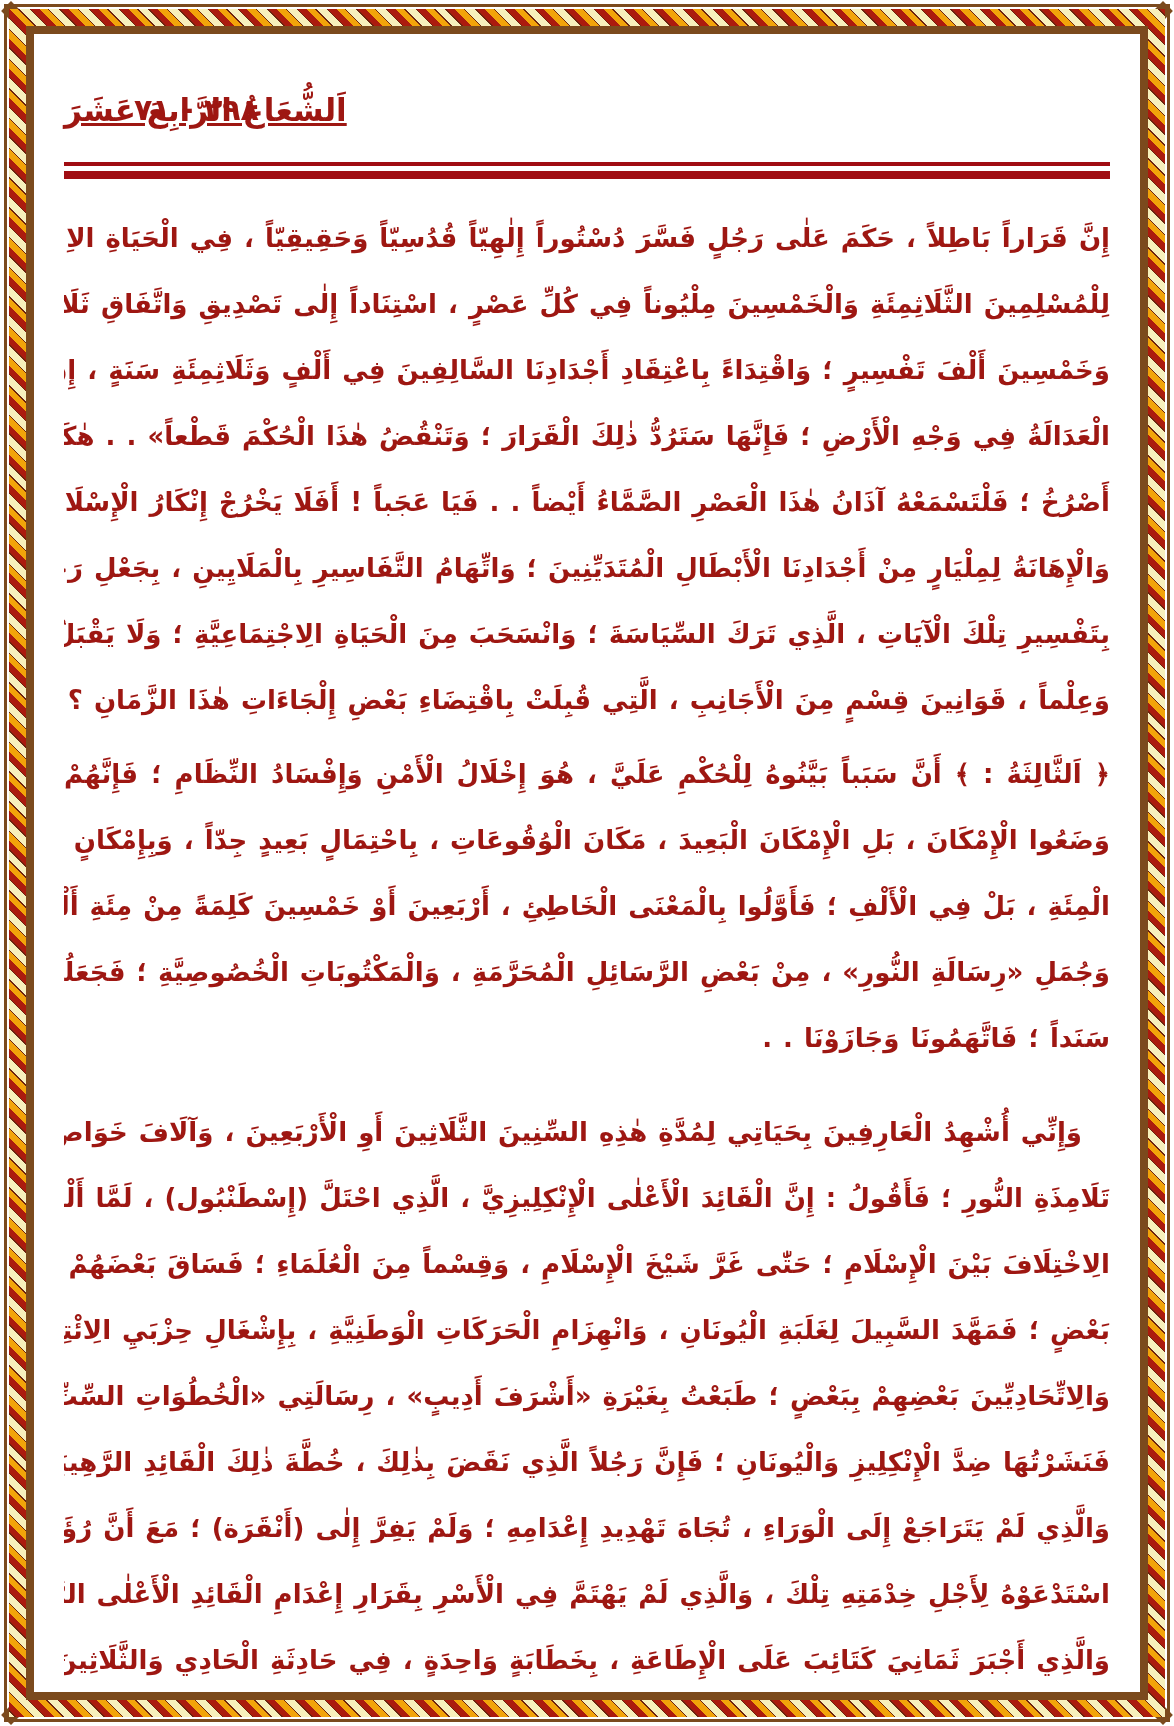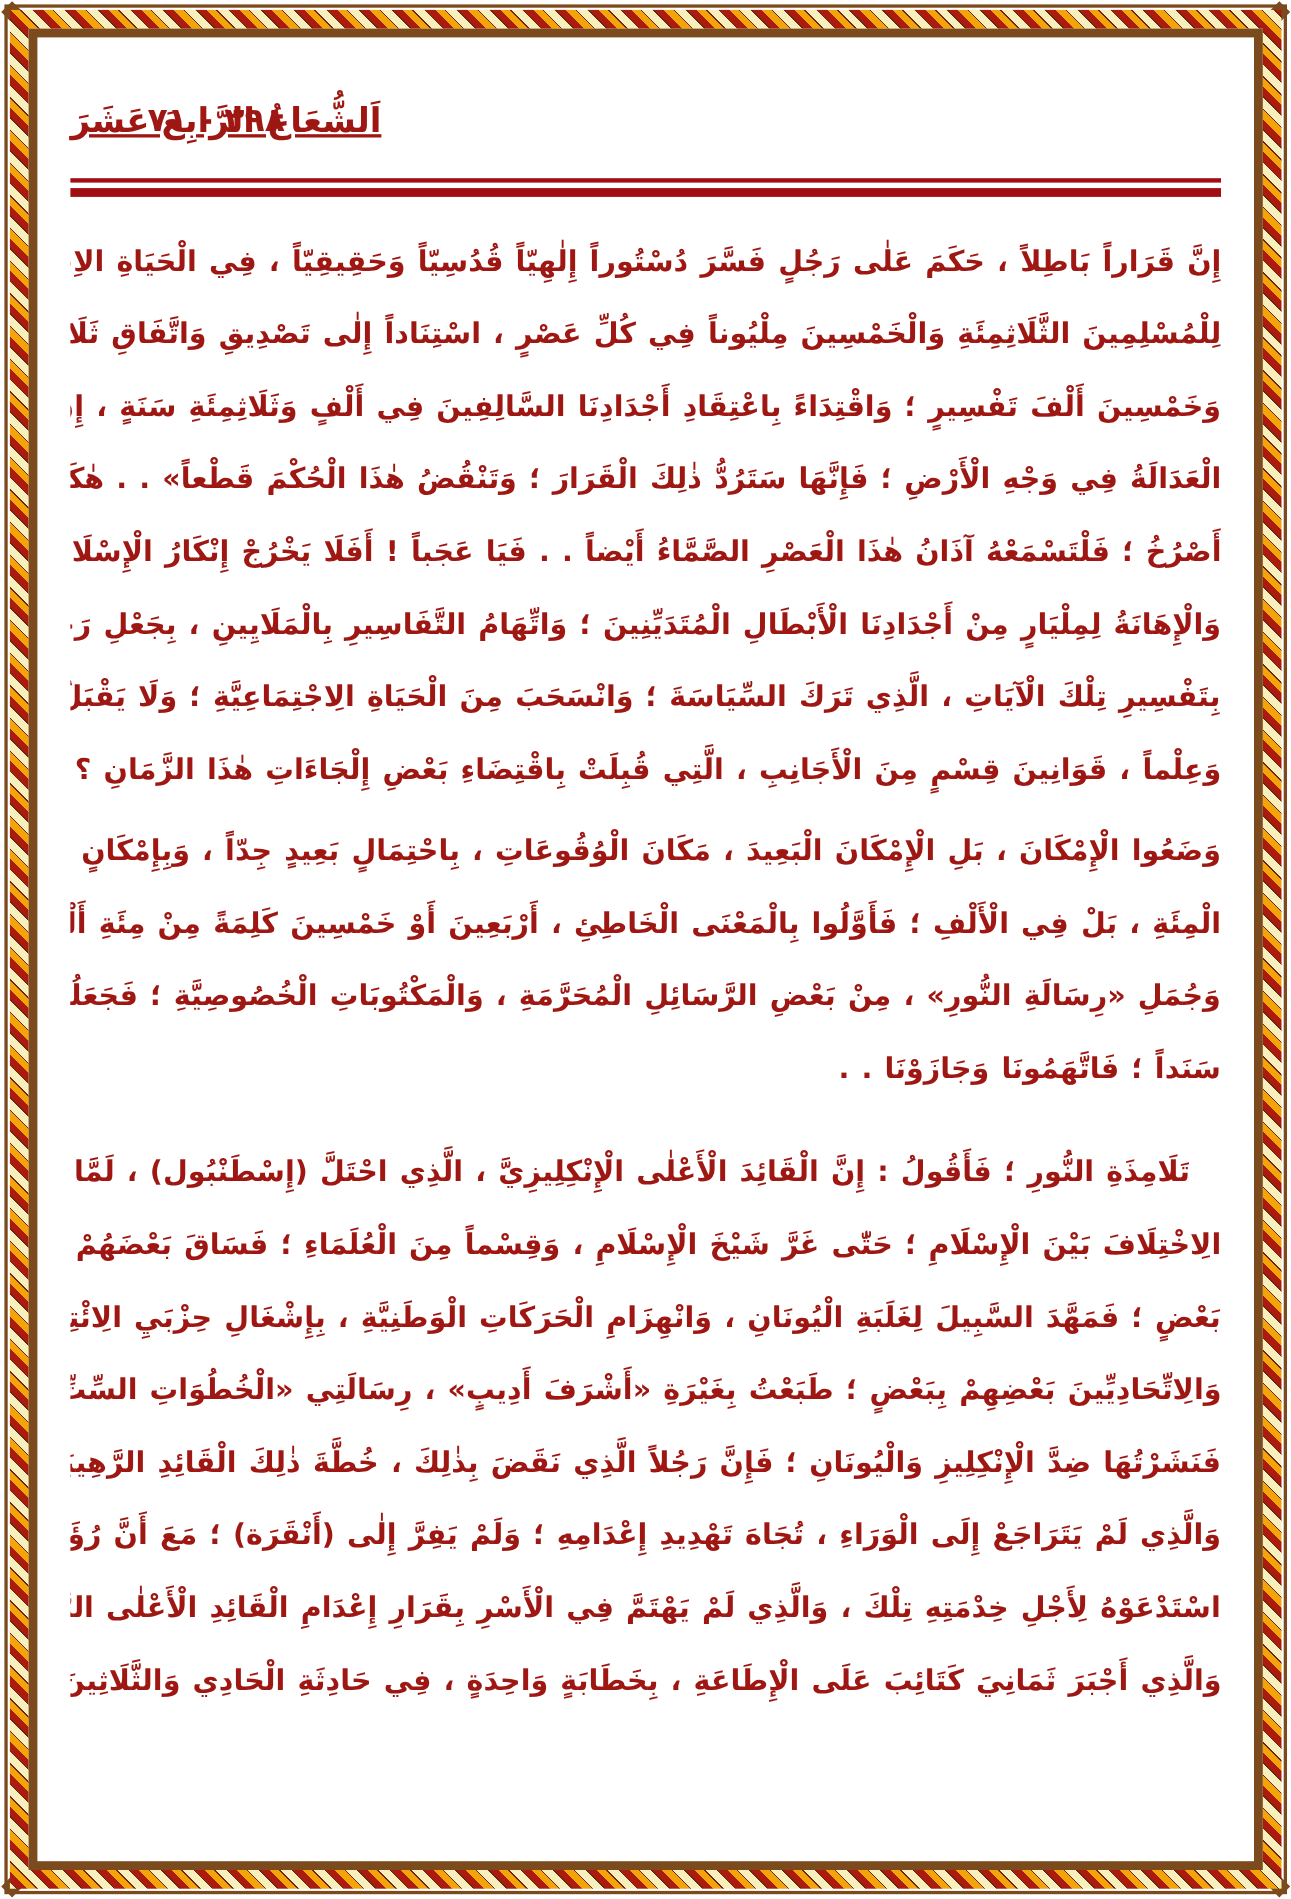--- a/index.html
+++ b/index.html
@@ -106,26 +106,28 @@
         <div class="line">إِنَّ قَرَاراً بَاطِلاً ، حَكَمَ عَلٰى رَجُلٍ فَسَّرَ دُسْتُوراً إِلٰهِيّاً قُدُسِيّاً وَحَقِيقِيّاً ، فِي الْحَيَاةِ الاِجْتِمَاعِيَّةِ</div>
         <div class="line">لِلْمُسْلِمِينَ الثَّلَاثِمِئَةِ وَالْخَمْسِينَ مِلْيُوناً فِي كُلِّ عَصْرٍ ، اسْتِنَاداً إِلٰى تَصْدِيقِ وَاتَّفَاقِ ثَلَاثِمِئَةِ</div>
         <div class="line">وَخَمْسِينَ أَلْفَ تَفْسِيرٍ ؛ وَاقْتِدَاءً بِاعْتِقَادِ أَجْدَادِنَا السَّالِفِينَ فِي أَلْفٍ وَثَلَاثِمِئَةِ سَنَةٍ ، إِنْ وُجِدَتِ</div>
         <div class="line">الْعَدَالَةُ فِي وَجْهِ الْأَرْضِ ؛ فَإِنَّهَا سَتَرُدُّ ذٰلِكَ الْقَرَارَ ؛ وَتَنْقُضُ هٰذَا الْحُكْمَ قَطْعاً» . . هٰكَذَا</div>
         <div class="line">أَصْرُخُ ؛ فَلْتَسْمَعْهُ آذَانُ هٰذَا الْعَصْرِ الصَّمَّاءُ أَيْضاً . . فَيَا عَجَباً ! أَفَلَا يَخْرُجْ إِنْكَارُ الْإِسْلَامِ ،</div>
         <div class="line">وَالْإِهَانَةُ لِمِلْيَارٍ مِنْ أَجْدَادِنَا الْأَبْطَالِ الْمُتَدَيِّنِينَ ؛ وَاتِّهَامُ التَّفَاسِيرِ بِالْمَلَايِينِ ، بِجَعْلِ رَجُلٍ مُجْرِماً</div>
         <div class="line">بِتَفْسِيرِ تِلْكَ الْآيَاتِ ، الَّذِي تَرَكَ السِّيَاسَةَ ؛ وَانْسَحَبَ مِنَ الْحَيَاةِ الِاجْتِمَاعِيَّةِ ؛ وَلَا يَقْبَلُ فِكْراً</div>
         <div class="line last">وَعِلْماً ، قَوَانِينَ قِسْمٍ مِنَ الْأَجَانِبِ ، الَّتِي قُبِلَتْ بِاقْتِضَاءِ بَعْضِ إِلْجَاءَاتِ هٰذَا الزَّمَانِ ؟ .</div>
       </div>
       <div class="para">
+        <div class="line">﴿ اَلثَّالِثَةُ : ﴾ أَنَّ سَبَباً بَيَّنُوهُ لِلْحُكْمِ عَلَيَّ ، هُوَ إِخْلَالُ الْأَمْنِ وَإِفْسَادُ النِّظَامِ ؛ فَإِنَّهُمْ</div>
         <div class="line">وَضَعُوا الْإِمْكَانَ ، بَلِ الْإِمْكَانَ الْبَعِيدَ ، مَكَانَ الْوُقُوعَاتِ ، بِاحْتِمَالٍ بَعِيدٍ جِدّاً ، وَبِإِمْكَانٍ فِي</div>
         <div class="line">الْمِئَةِ ، بَلْ فِي الْأَلْفِ ؛ فَأَوَّلُوا بِالْمَعْنَى الْخَاطِئِ ، أَرْبَعِينَ أَوْ خَمْسِينَ كَلِمَةً مِنْ مِئَةِ أَلْفِ كَلِمَاتِ</div>
         <div class="line">وَجُمَلِ «رِسَالَةِ النُّورِ» ، مِنْ بَعْضِ الرَّسَائِلِ الْمُحَرَّمَةِ ، وَالْمَكْتُوبَاتِ الْخُصُوصِيَّةِ ؛ فَجَعَلُوهَا</div>
         <div class="line last">سَنَداً ؛ فَاتَّهَمُونَا وَجَازَوْنَا . .</div>
       </div>
       <div class="para">
+        <div class="line">وَإِنِّي أُشْهِدُ الْعَارِفِينَ بِحَيَاتِي لِمُدَّةِ هٰذِهِ السِّنِينَ الثَّلَاثِينَ أَوِ الْأَرْبَعِينَ ، وَآلَافَ خَوَاصِّ</div>
         <div class="line">تَلَامِذَةِ النُّورِ ؛ فَأَقُولُ : إِنَّ الْقَائِدَ الْأَعْلٰى الْإِنْكِلِيزِيَّ ، الَّذِي احْتَلَّ (إِسْطَنْبُول) ، لَمَّا أَلْقَى</div>
         <div class="line">الِاخْتِلَافَ بَيْنَ الْإِسْلَامِ ؛ حَتّٰى غَرَّ شَيْخَ الْإِسْلَامِ ، وَقِسْماً مِنَ الْعُلَمَاءِ ؛ فَسَاقَ بَعْضَهُمْ ضِدَّ</div>
         <div class="line">بَعْضٍ ؛ فَمَهَّدَ السَّبِيلَ لِغَلَبَةِ الْيُونَانِ ، وَانْهِزَامِ الْحَرَكَاتِ الْوَطَنِيَّةِ ، بِإِشْغَالِ حِزْبَيِ الِائْتِلَافِيِّينَ</div>
         <div class="line">وَالِاتِّحَادِيِّينَ بَعْضِهِمْ بِبَعْضٍ ؛ طَبَعْتُ بِغَيْرَةِ «أَشْرَفَ أَدِيبٍ» ، رِسَالَتِي «الْخُطُوَاتِ السِّتِّ» ،</div>
         <div class="line">فَنَشَرْتُهَا ضِدَّ الْإِنْكِلِيزِ وَالْيُونَانِ ؛ فَإِنَّ رَجُلاً الَّذِي نَقَضَ بِذٰلِكَ ، خُطَّةَ ذٰلِكَ الْقَائِدِ الرَّهِيبَةَ ؛</div>
         <div class="line">وَالَّذِي لَمْ يَتَرَاجَعْ إِلَى الْوَرَاءِ ، تُجَاهَ تَهْدِيدِ إِعْدَامِهِ ؛ وَلَمْ يَفِرَّ إِلٰى (أَنْقَرَة) ؛ مَعَ أَنَّ رُؤَسَاءَ (أَنْقَرَة)</div>
         <div class="line">اسْتَدْعَوْهُ لِأَجْلِ خِدْمَتِهِ تِلْكَ ، وَالَّذِي لَمْ يَهْتَمَّ فِي الْأَسْرِ بِقَرَارِ إِعْدَامِ الْقَائِدِ الْأَعْلٰى الرُّوسِيِّ ،</div>
         <div class="line last">وَالَّذِي أَجْبَرَ ثَمَانِيَ كَتَائِبَ عَلَى الْإِطَاعَةِ ، بِخَطَابَةٍ وَاحِدَةٍ ، فِي حَادِثَةِ الْحَادِي وَالثَّلَاثِينَ مِنْ</div>
       </div>
     </div>

